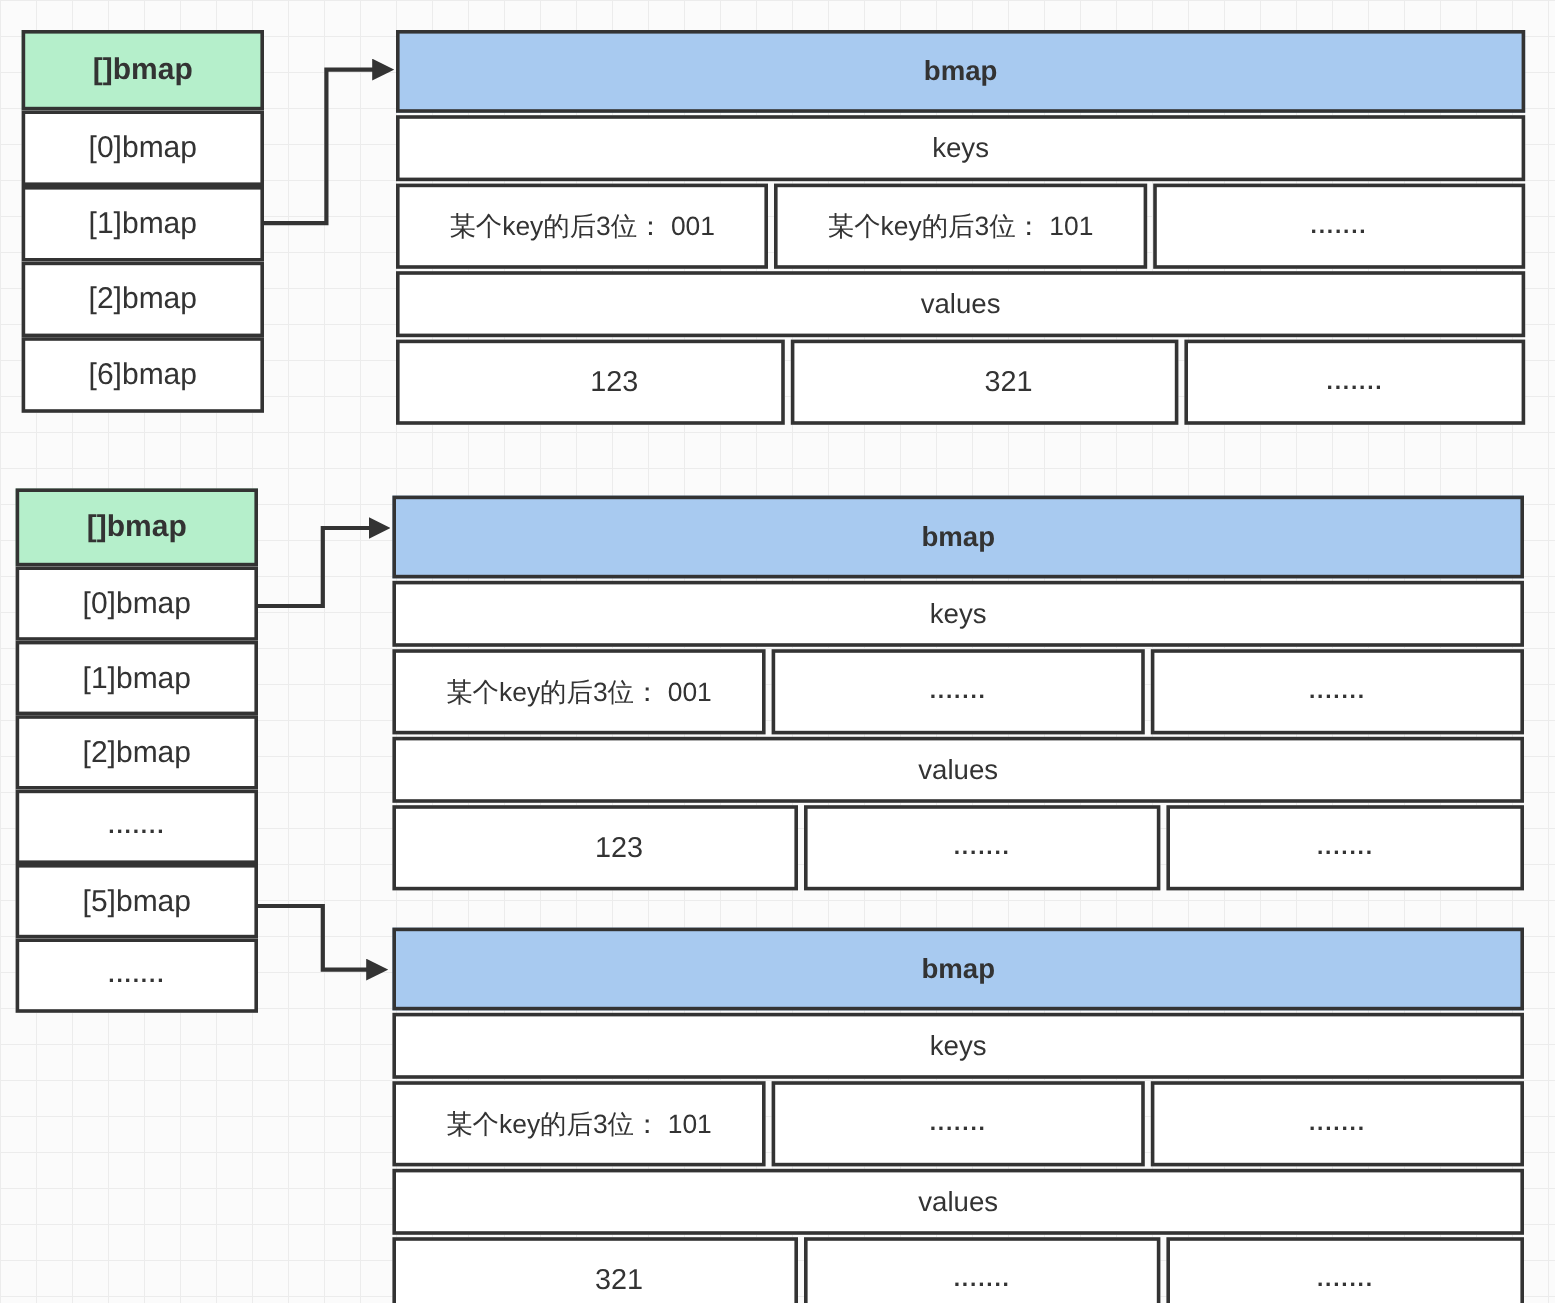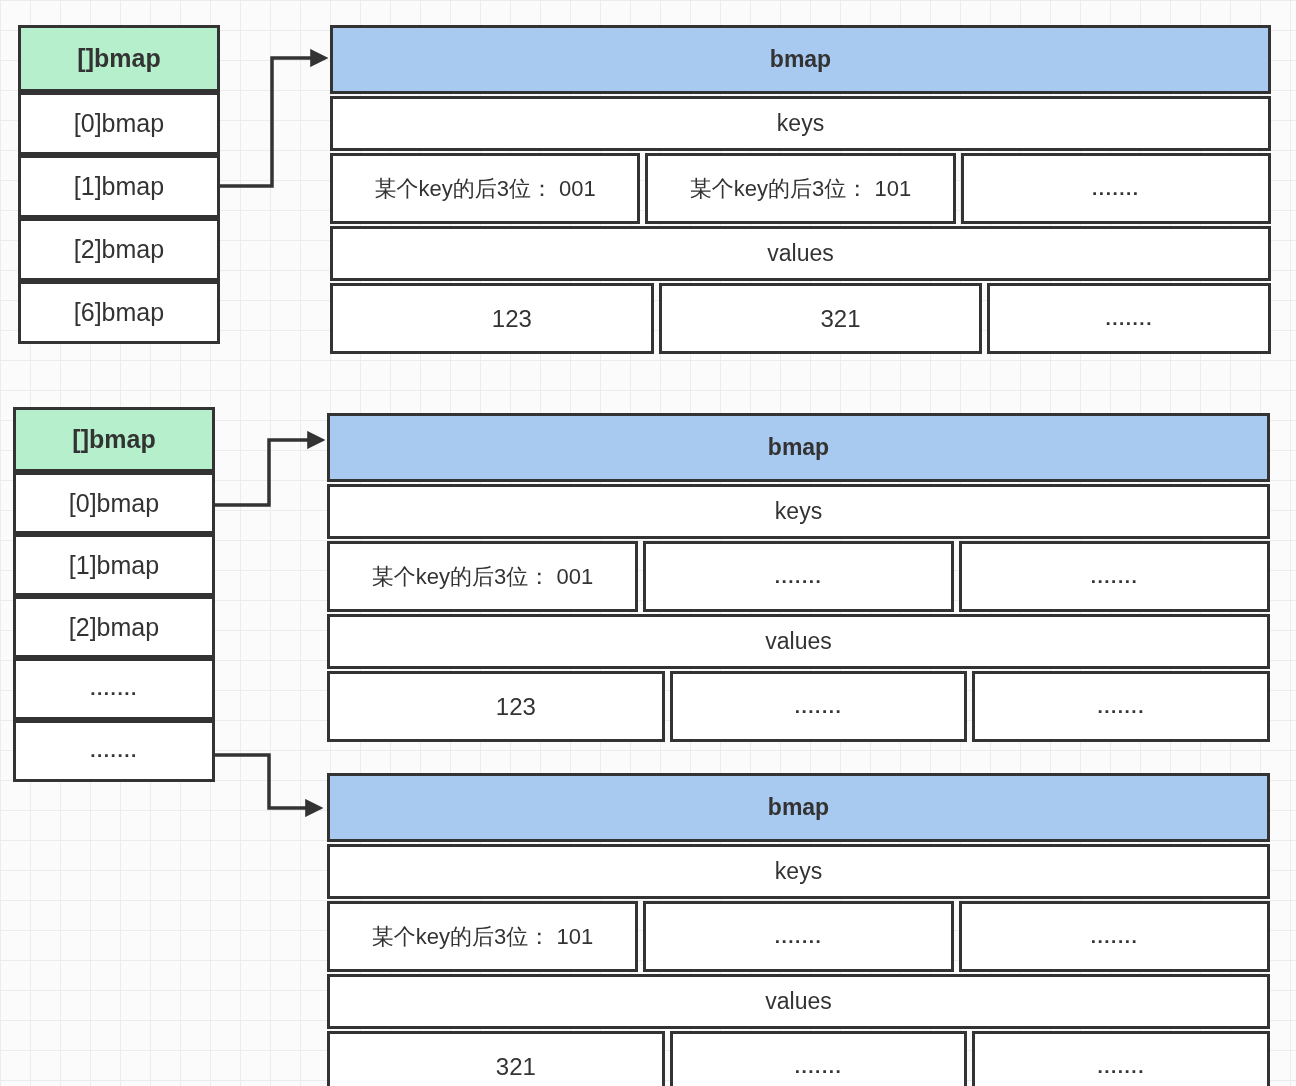--- a/index.html
+++ b/index.html
@@ -94,20 +94,21 @@
       <div class="tcell dots">.......</div>
     </div>
   </div>
 
   <div class="varray varray2" style="left:13px;top:407px;width:202px;">
     <div class="vcell head">[]bmap</div>
     <div class="vcell">[0]bmap</div>
     <div class="vcell">[1]bmap</div>
     <div class="vcell">[2]bmap</div>
     <div class="vcell dots">.......</div>
+    <div class="vcell">[5]bmap</div>
     <div class="vcell dots">.......</div>
   </div>
 
   <div class="btable" style="left:327px;top:413px;width:943px;">
     <div class="trow head">bmap</div>
     <div class="trow">keys</div>
     <div class="trow cellrow">
       <div class="tcell">某个key的后3位： 001</div>
       <div class="tcell dots">.......</div>
       <div class="tcell dots">.......</div>

